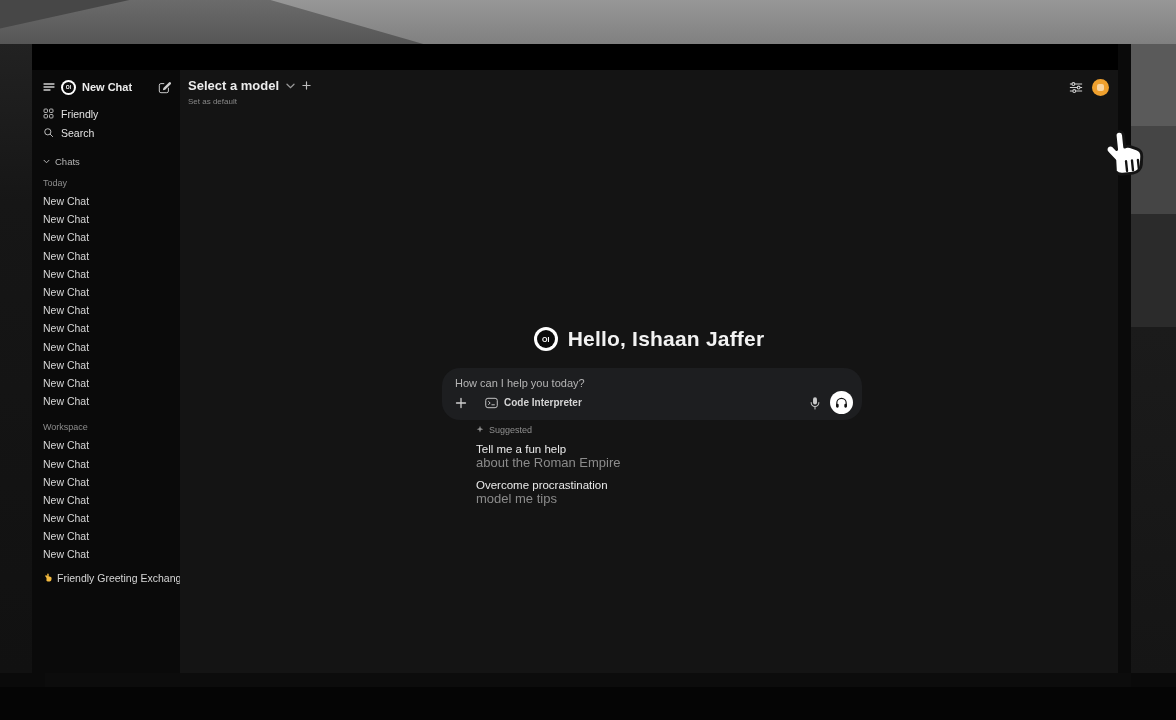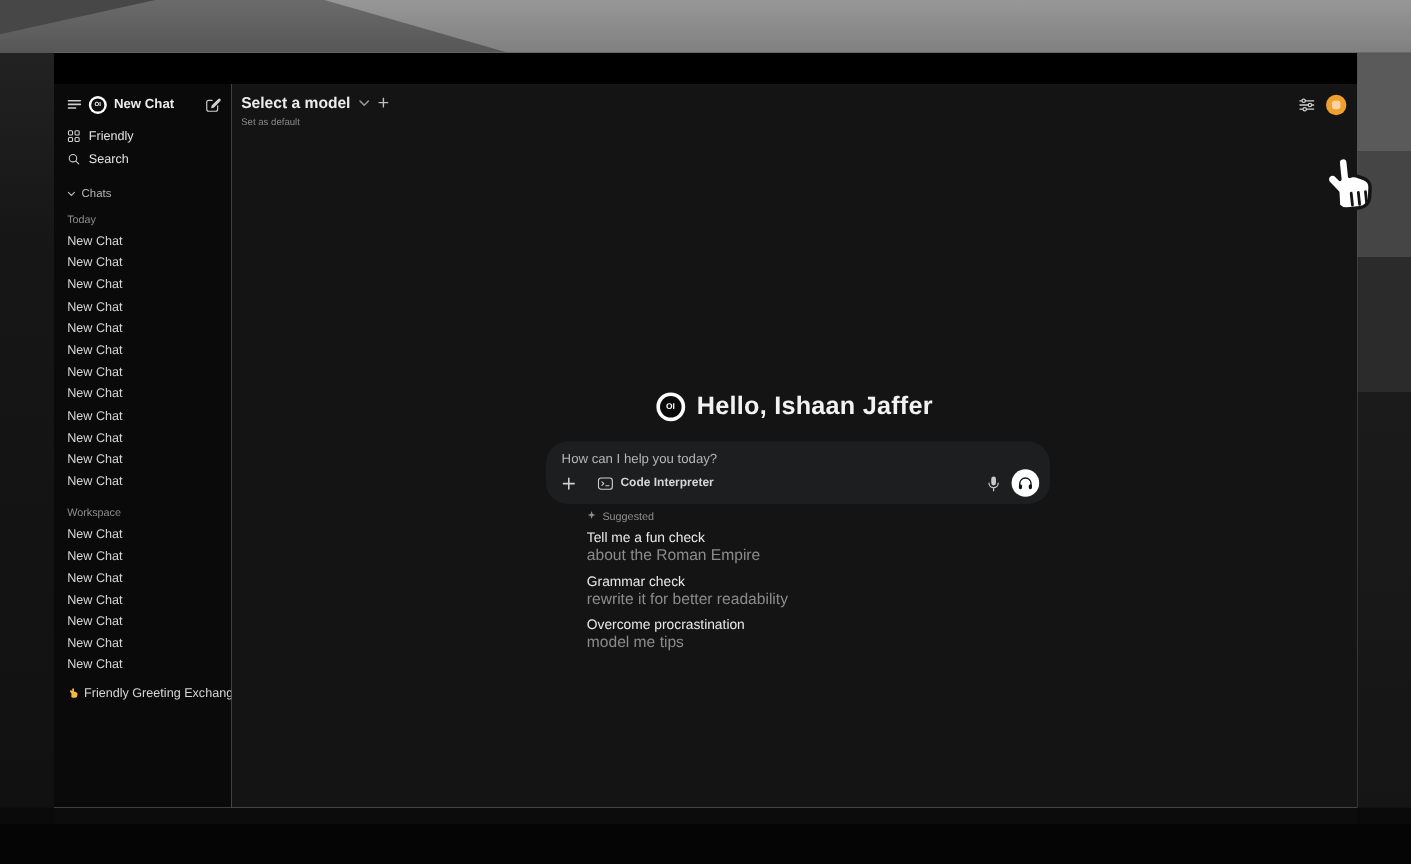--- a/index.html
+++ b/index.html
@@ -18,21 +18,21 @@
   .bg-top-corner{position:absolute;inset:0;background:#474747;
     clip-path:polygon(0 0,11% 0,0 65%);}
   .bg-right{position:absolute;left:1131px;top:44px;width:45px;height:629px;
     background:linear-gradient(180deg,#5a5a5a 0%,#5a5a5a 13%,#454545 13%,#454545 27%,#2b2b2b 27%,#2b2b2b 45%,#1b1b1b 45%,#151515 100%);}
   .bg-left{position:absolute;left:0;top:44px;width:45px;height:629px;
     background:linear-gradient(180deg,#222,#161616 25%,#111);}
   .bg-under{position:absolute;left:45px;top:673px;width:1086px;height:14px;background:#0c0c0c;}
   .bg-bottom{position:absolute;left:0;top:687px;width:1176px;height:33px;background:#050505;}
 
   
-  .window{position:absolute;left:45px;top:44px;width:1086px;height:629px;background:#e5e5e5;}
+  .window{position:absolute;left:32px;top:44px;width:1086px;height:629px;background:#0c4a6e;}
   .titlebar{height:26px;background:#000;}
   .app{display:flex;height:603px;}
 
   
   .sidebar{width:148px;background:#0a0a0a;box-sizing:border-box;padding:8px 9px 0 11px;flex:none;overflow:hidden;}
   .side-header{display:flex;align-items:center;height:18px;gap:6px;}
   .side-title{flex:1;font-size:11px;font-weight:bold;color:#ececec;white-space:nowrap;}
   .logo-circle{width:15px;height:15px;border-radius:50%;background:#fff;display:flex;align-items:center;justify-content:center;flex:none;}
   .logo-inner{width:11px;height:11px;border-radius:50%;background:#0b0b0b;color:#fff;font-size:5px;font-weight:bold;display:flex;align-items:center;justify-content:center;letter-spacing:.2px;}
   .side-nav{margin-top:8px;}
@@ -246,28 +246,24 @@
       <div class="suggested">
         <div class="sug-label">
           <svg class="icon" width="8" height="9" viewBox="0 0 12 12">
               <path d="M6 0.5l1.3 3.6L11 5.5 7.3 6.8 6 10.5 4.7 6.8 1 5.5l3.7-1.4z" fill="#8f8f8f"></path>
             </svg>
           <span>Suggested</span>
         </div>
         <div class="sug-list">
 
             <div class="sug-item">
-              <div class="sug-title">Tell me a fun check</div>
+              <div class="sug-title">Tell me a fun help</div>
               <div class="sug-sub">about the Roman Empire</div>
             </div>
 
-            <div class="sug-item">
-              <div class="sug-title">Grammar check</div>
-              <div class="sug-sub">rewrite it for better readability</div>
-            </div>
 
             <div class="sug-item">
               <div class="sug-title">Overcome procrastination</div>
               <div class="sug-sub">model me tips</div>
             </div>
           </div>
       </div>
 
     </div>
   </div>

